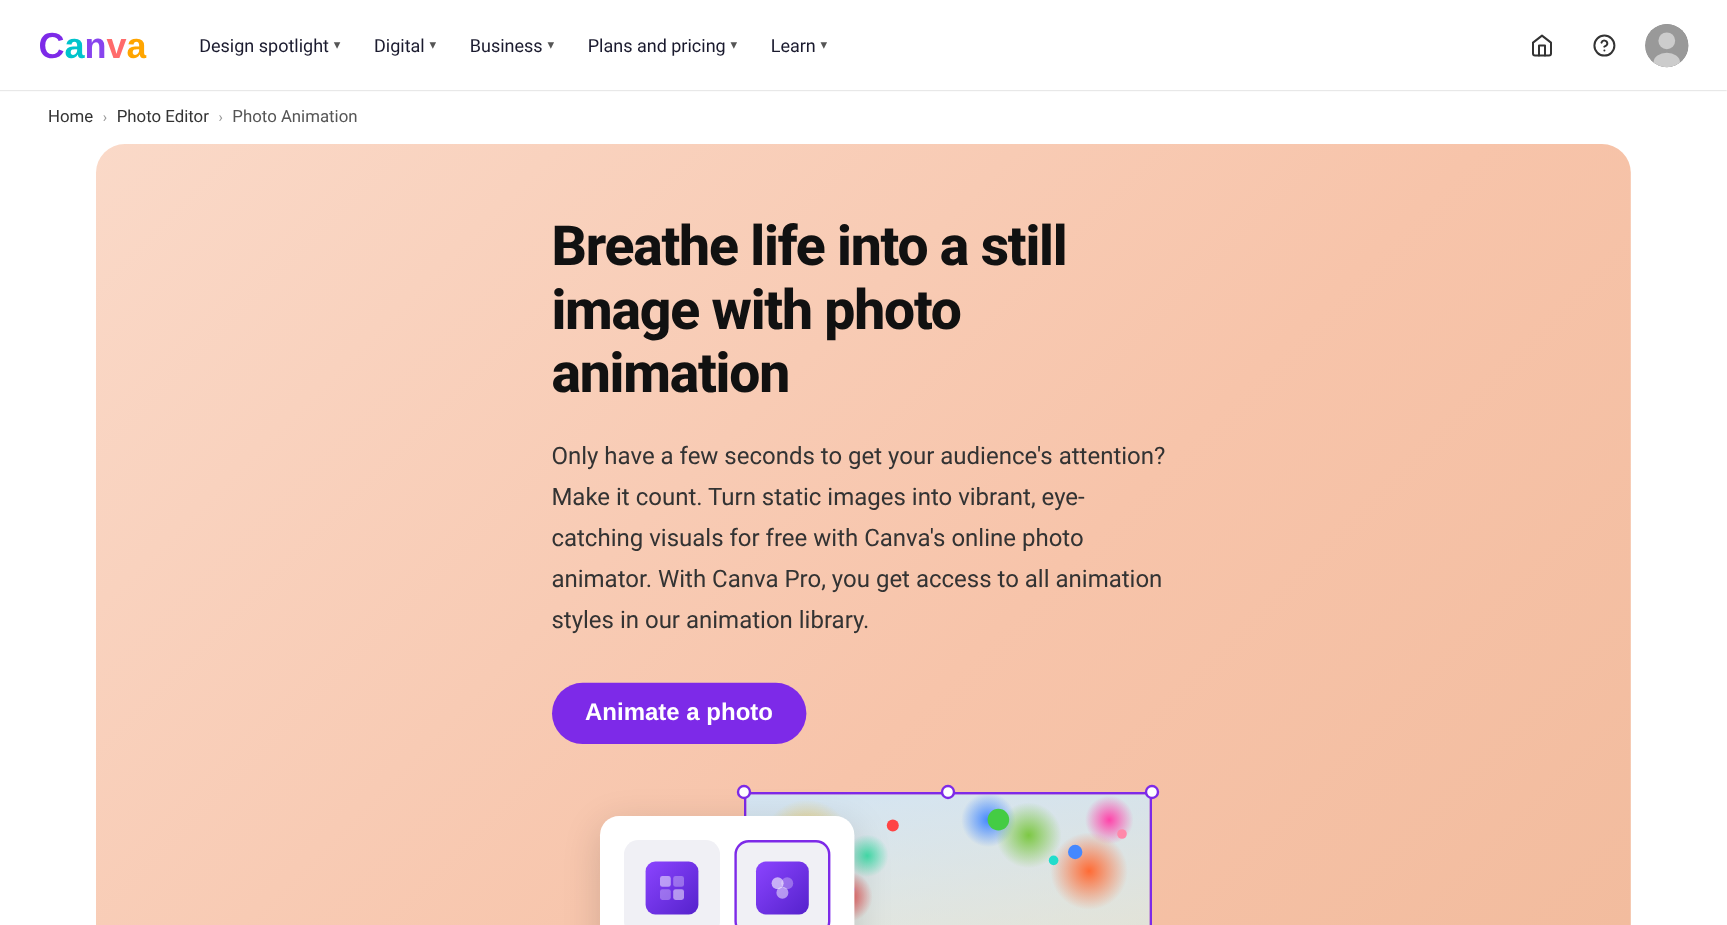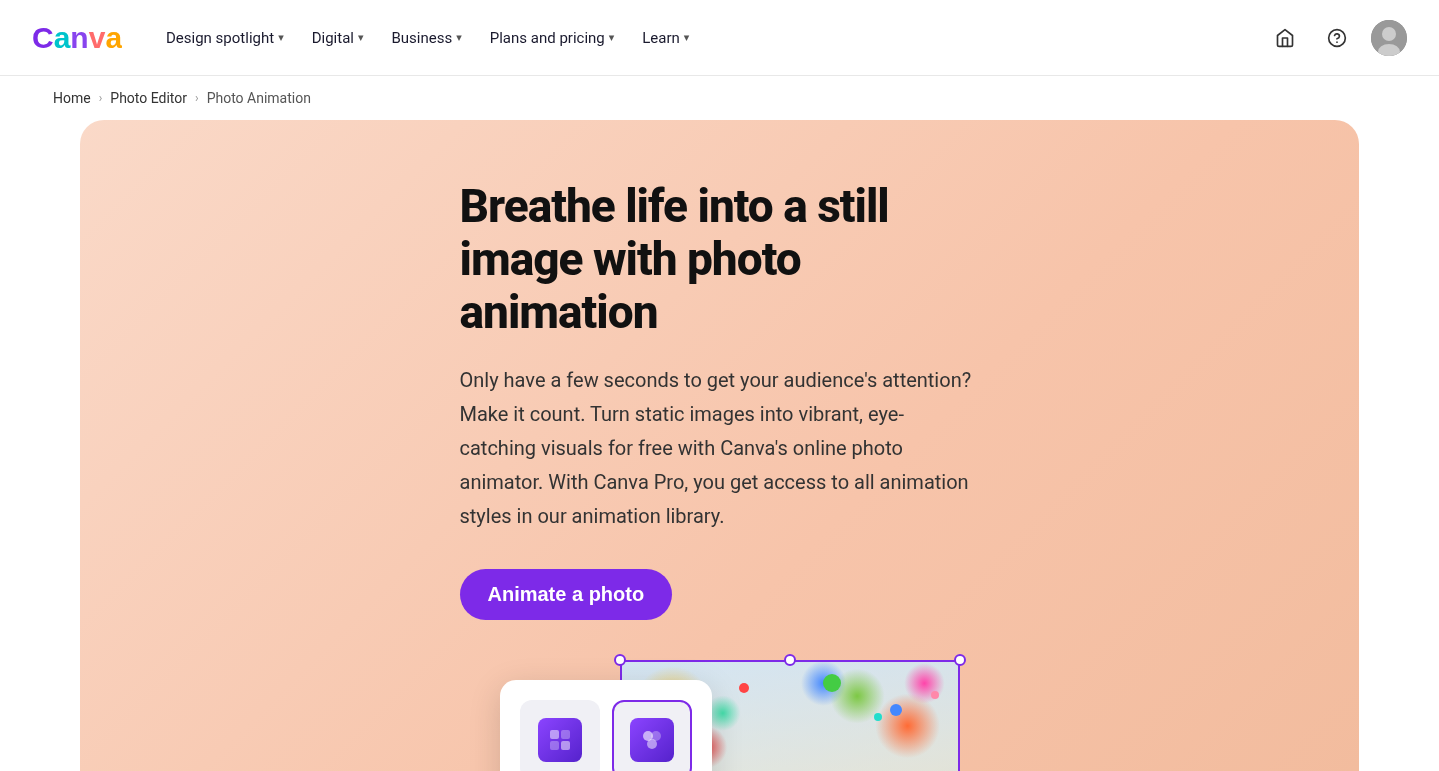--- a/index.html
+++ b/index.html
@@ -29,21 +29,21 @@
     }
     .avatar {
       width: 36px; height: 36px; border-radius: 50%; background: #888;
       cursor: pointer; overflow: hidden; display: flex; align-items: center; justify-content: center;
     }
     .avatar svg { width: 36px; height: 36px; }
 
     
     .breadcrumb {
       display: flex; align-items: center; gap: 8px;
-      padding: 14px 53px; font-size: 14px; color: #333;
+      padding: 14px 40px; font-size: 14px; color: #333;
     }
     .breadcrumb a { color: #333; text-decoration: none; }
     .breadcrumb-sep { color: #999; font-size: 12px; }
     .breadcrumb-current { color: #555; }
 
     
     .hero {
       margin: 0 80px 40px;
       border-radius: 24px;
       background: linear-gradient(135deg, #fad9c8 0%, #f7c4aa 50%, #f0b898 100%);

